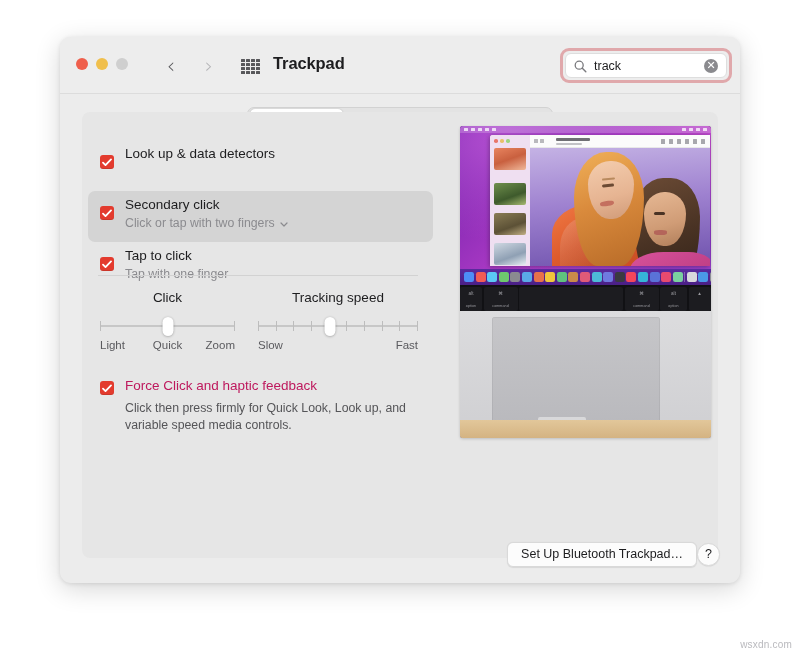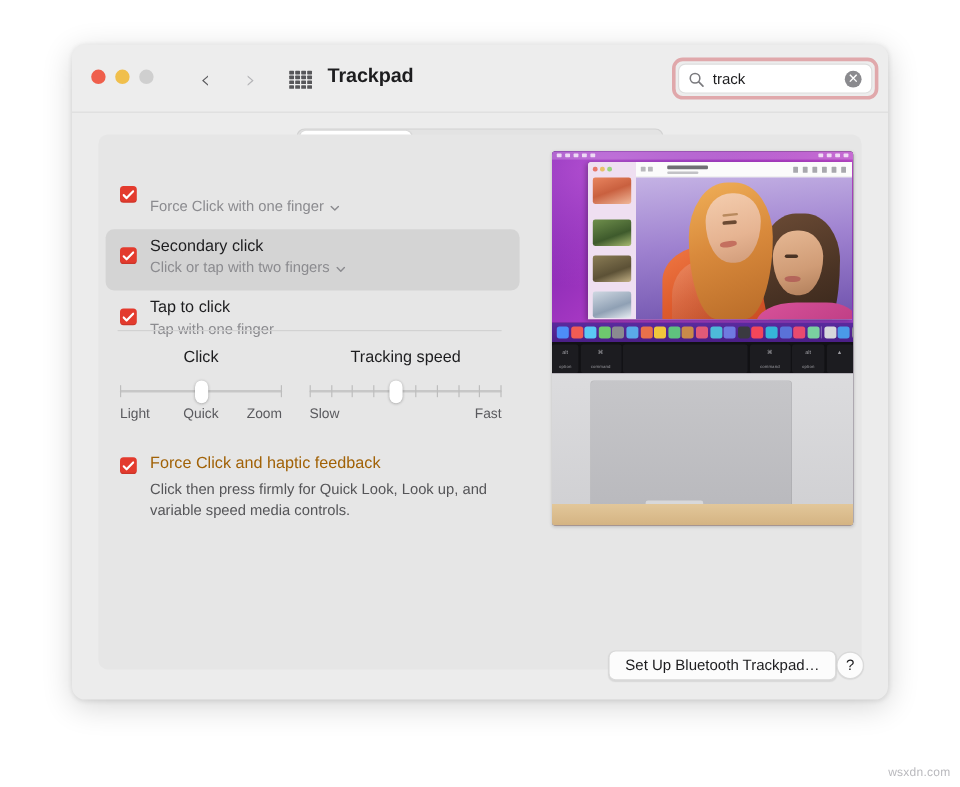--- a/index.html
+++ b/index.html
@@ -299,21 +299,21 @@
   .force-block {
     position: absolute;
     left: 6px; top: 266px;
     width: 345px;
   }
   .force-block .chk { left: 12px; top: 3px; }
   .force-title {
     position: absolute;
     left: 37px; top: 0px;
     font-size: 13.5px;
-    color: #a16207;
+    color: #be185d;
   }
   .force-desc {
     position: absolute;
     left: 37px; top: 22px;
     width: 290px;
     font-size: 12.3px;
     line-height: 16.5px;
     color: #555558;
   }
 
@@ -716,28 +716,21 @@
     <div class="panel">
 
       <div class="left-col">
 
         <div class="opt-row">
           <span class="chk">
             <svg width="10" height="9" viewBox="0 0 10 9">
               <path d="M1 4.6 L3.5 7.1 L9 1.4" fill="none" stroke="#ffffff" stroke-width="1.8" stroke-linecap="round" stroke-linejoin="round"></path>
             </svg>
           </span>
-          <span class="opt-sub">
-            <span>Force Click with one finger</span>
-            <span class="chev">
-              <svg width="8" height="5" viewBox="0 0 8 5">
-                <path d="M1 1 L4 4 L7 1" fill="none" stroke="#8b8b8f" stroke-width="1.2" stroke-linecap="round" stroke-linejoin="round"></path>
-              </svg>
-            </span>
-          </span>
+          <span class="opt-title">Look up &amp; data detectors</span>
         </div>
 
         <div class="opt-row highlight">
           <span class="chk">
             <svg width="10" height="9" viewBox="0 0 10 9">
               <path d="M1 4.6 L3.5 7.1 L9 1.4" fill="none" stroke="#ffffff" stroke-width="1.8" stroke-linecap="round" stroke-linejoin="round"></path>
             </svg>
           </span>
           <span class="opt-title">Secondary click</span>
           <span class="opt-sub">

